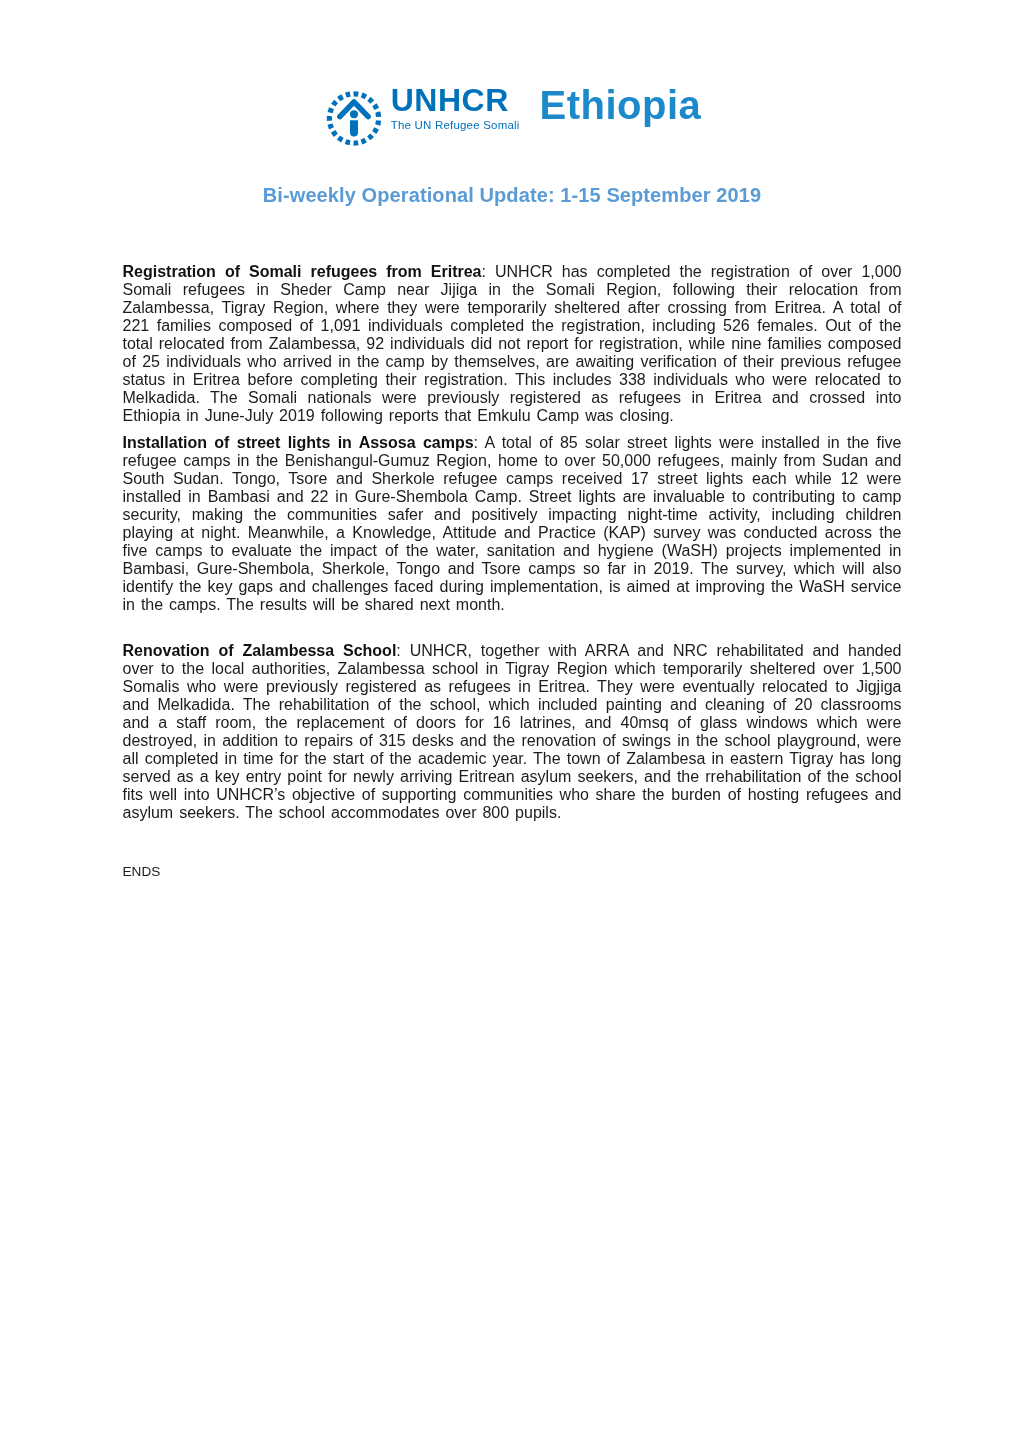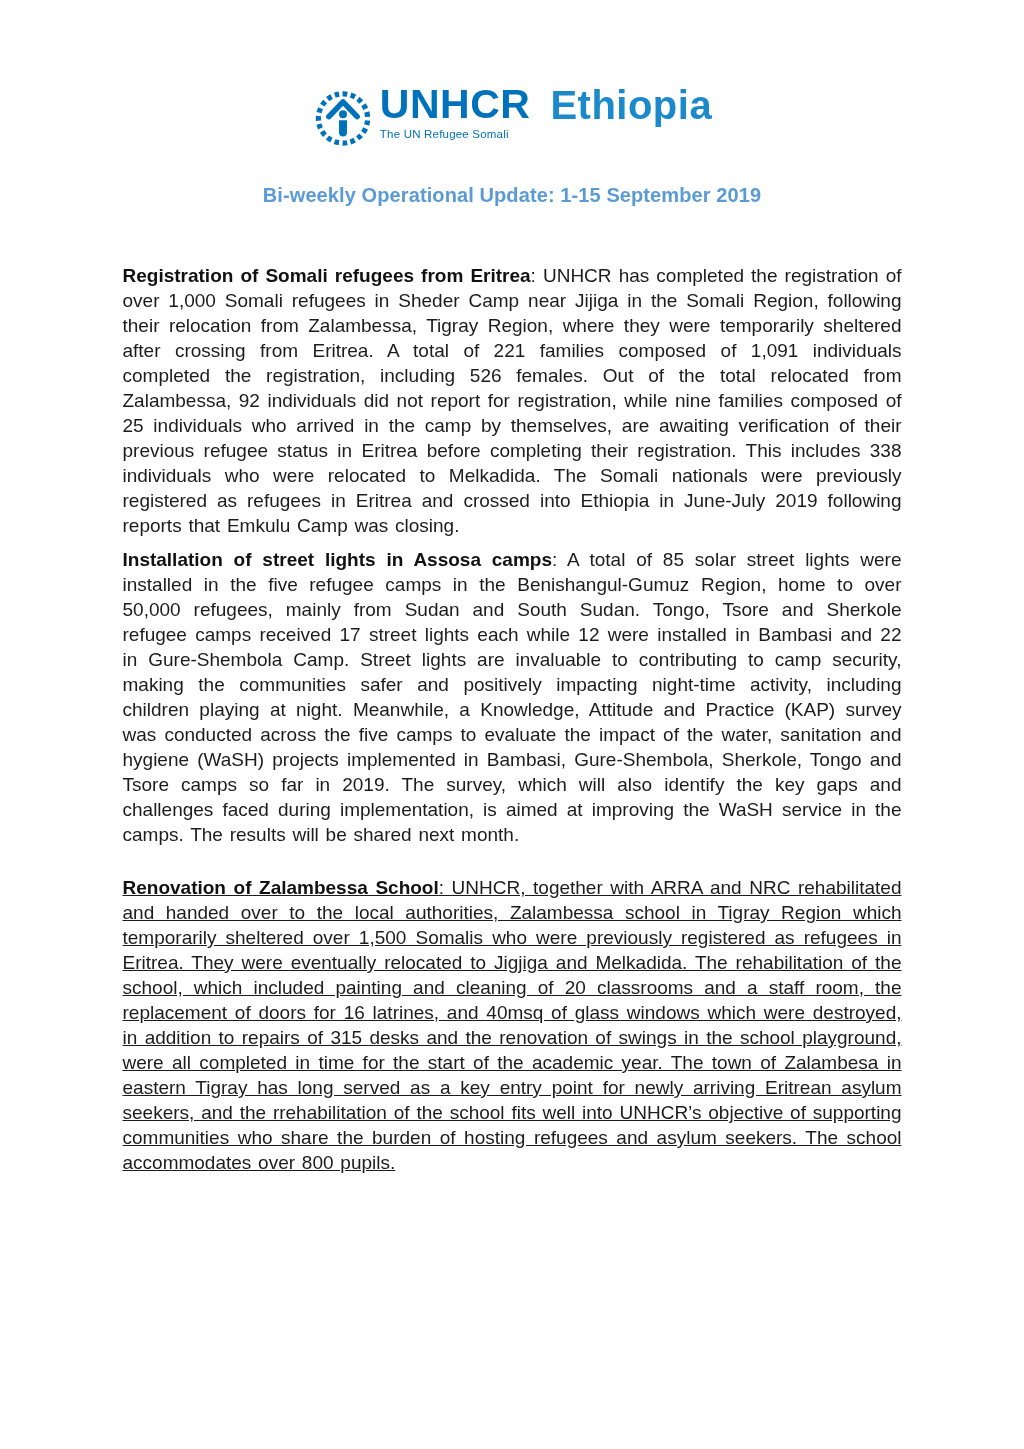--- a/index.html
+++ b/index.html
@@ -25,21 +25,21 @@
   }
   .emblem {
     width: 62px;
     height: 64px;
     display: inline-block;
     flex: 0 0 auto;
   }
   .emblem svg { width: 100%; height: 100%; display: block; }
   .wordmark-block { margin-left: 6px; }
   .wordmark {
-    font-size: 41px;
+    font-size: 32px;
     font-weight: 700;
     letter-spacing: 0.5px;
     line-height: 1.0;
     color: #0072BC;
   }
   .tagline {
     font-size: 11.5px;
     font-weight: 400;
     letter-spacing: 0.2px;
     color: #0072BC;
@@ -61,28 +61,28 @@
     color: #5B9BD5;
     letter-spacing: 0.1px;
   }
   
   .doc-body {
     width: 779px;
     margin: 56px auto 0 auto;
     text-align: justify;
   }
   .para {
-    font-size: 19px;
-    line-height: 25px;
+    font-size: 16px;
+    line-height: 18px;
     color: #1c1c1c;
     margin-bottom: 9px;
     word-spacing: 1.5px;
   }
   .para b { font-weight: 700; color: #111111; }
-  .gap-above { margin-top: 28px; text-decoration: underline; }
+  .gap-above { margin-top: 28px; }
   .ends {
     margin-top: 38px;
     font-size: 13.6px;
     line-height: 24.3px;
     color: #1c1c1c;
     text-align: left;
   }
 </style>
 </head>
 <body>
@@ -115,15 +115,16 @@
   </div>
 
   <div class="doc-body">
 
     <p class="para"><b>Registration of Somali refugees from Eritrea</b><span>: UNHCR has completed the registration of over 1,000 Somali refugees in Sheder Camp near Jijiga in the Somali Region, following their relocation from Zalambessa, Tigray Region, where they were temporarily sheltered after crossing from Eritrea. A total of 221 families composed of 1,091 individuals completed the registration, including 526 females. Out of the total relocated from Zalambessa, 92 individuals did not report for registration, while nine families composed of 25 individuals who arrived in the camp by themselves, are awaiting verification of their previous refugee status in Eritrea before completing their registration. This includes 338 individuals who were relocated to Melkadida. The Somali nationals were previously registered as refugees in Eritrea and crossed into Ethiopia in June-July 2019 following reports that Emkulu Camp was closing.</span></p>
 
     <p class="para"><b>Installation of street lights in Assosa camps</b><span>: A total of 85 solar street lights were installed in the five refugee camps in the Benishangul-Gumuz Region, home to over 50,000 refugees, mainly from Sudan and South Sudan. Tongo, Tsore and Sherkole refugee camps received 17 street lights each while 12 were installed in Bambasi and 22 in Gure-Shembola Camp. Street lights are invaluable to contributing to camp security, making the communities safer and positively impacting night-time activity, including children playing at night. Meanwhile, a Knowledge, Attitude and Practice (KAP) survey was conducted across the five camps to evaluate the impact of the water, sanitation and hygiene (WaSH) projects implemented in Bambasi, Gure-Shembola, Sherkole, Tongo and Tsore camps so far in 2019. The survey, which will also identify the key gaps and challenges faced during implementation, is aimed at improving the WaSH service in the camps. The results will be shared next month.</span></p>
 
     <p class="para gap-above"><b>Renovation of Zalambessa School</b><span>: UNHCR, together with ARRA and NRC rehabilitated and handed over to the local authorities, Zalambessa school in Tigray Region which temporarily sheltered over 1,500 Somalis who were previously registered as refugees in Eritrea. They were eventually relocated to Jigjiga and Melkadida. The rehabilitation of the school, which included painting and cleaning of 20 classrooms and a staff room, the replacement of doors for 16 latrines, and 40msq of glass windows which were destroyed, in addition to repairs of 315 desks and the renovation of swings in the school playground, were all completed in time for the start of the academic year. The town of Zalambesa in eastern Tigray has long served as a key entry point for newly arriving Eritrean asylum seekers, and the rrehabilitation of the school fits well into UNHCR’s objective of supporting communities who share the burden of hosting refugees and asylum seekers. The school accommodates over 800 pupils.</span></p>
 
+    <p class="ends">ENDS</p>
   </div>
 
 </div>
 
 </body></html>

